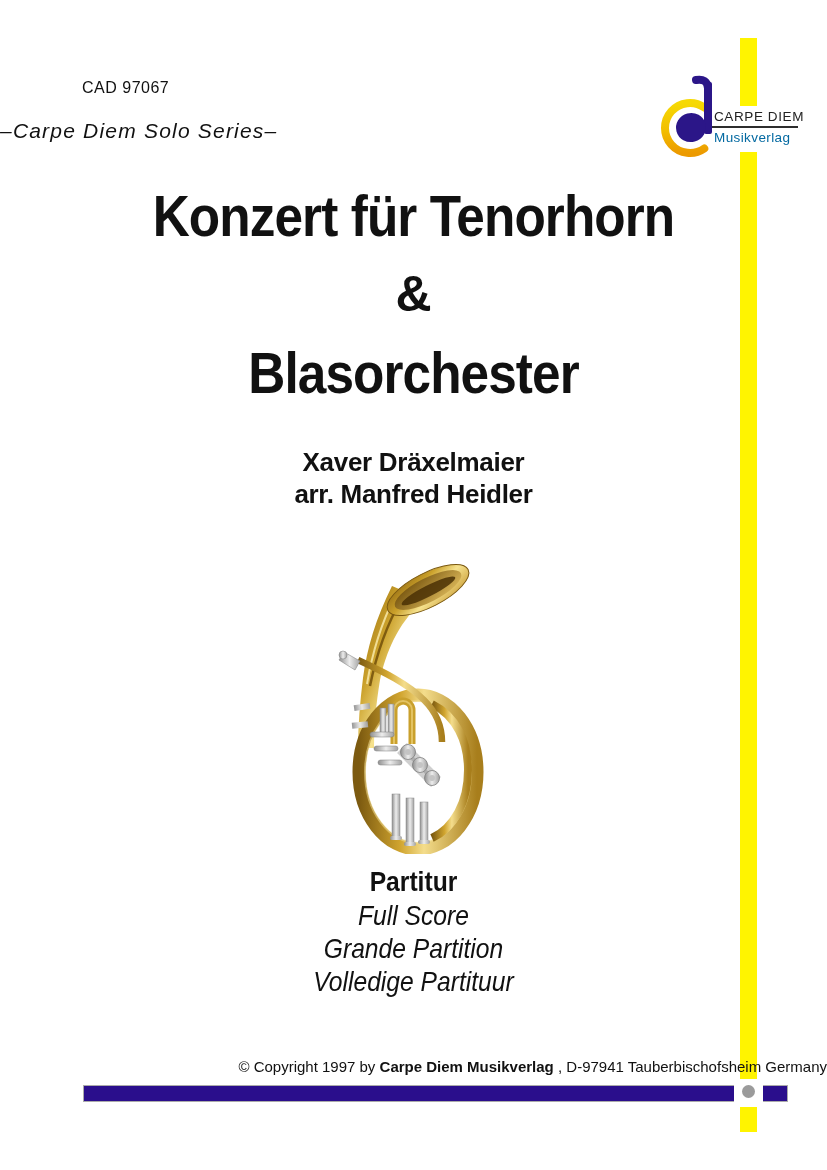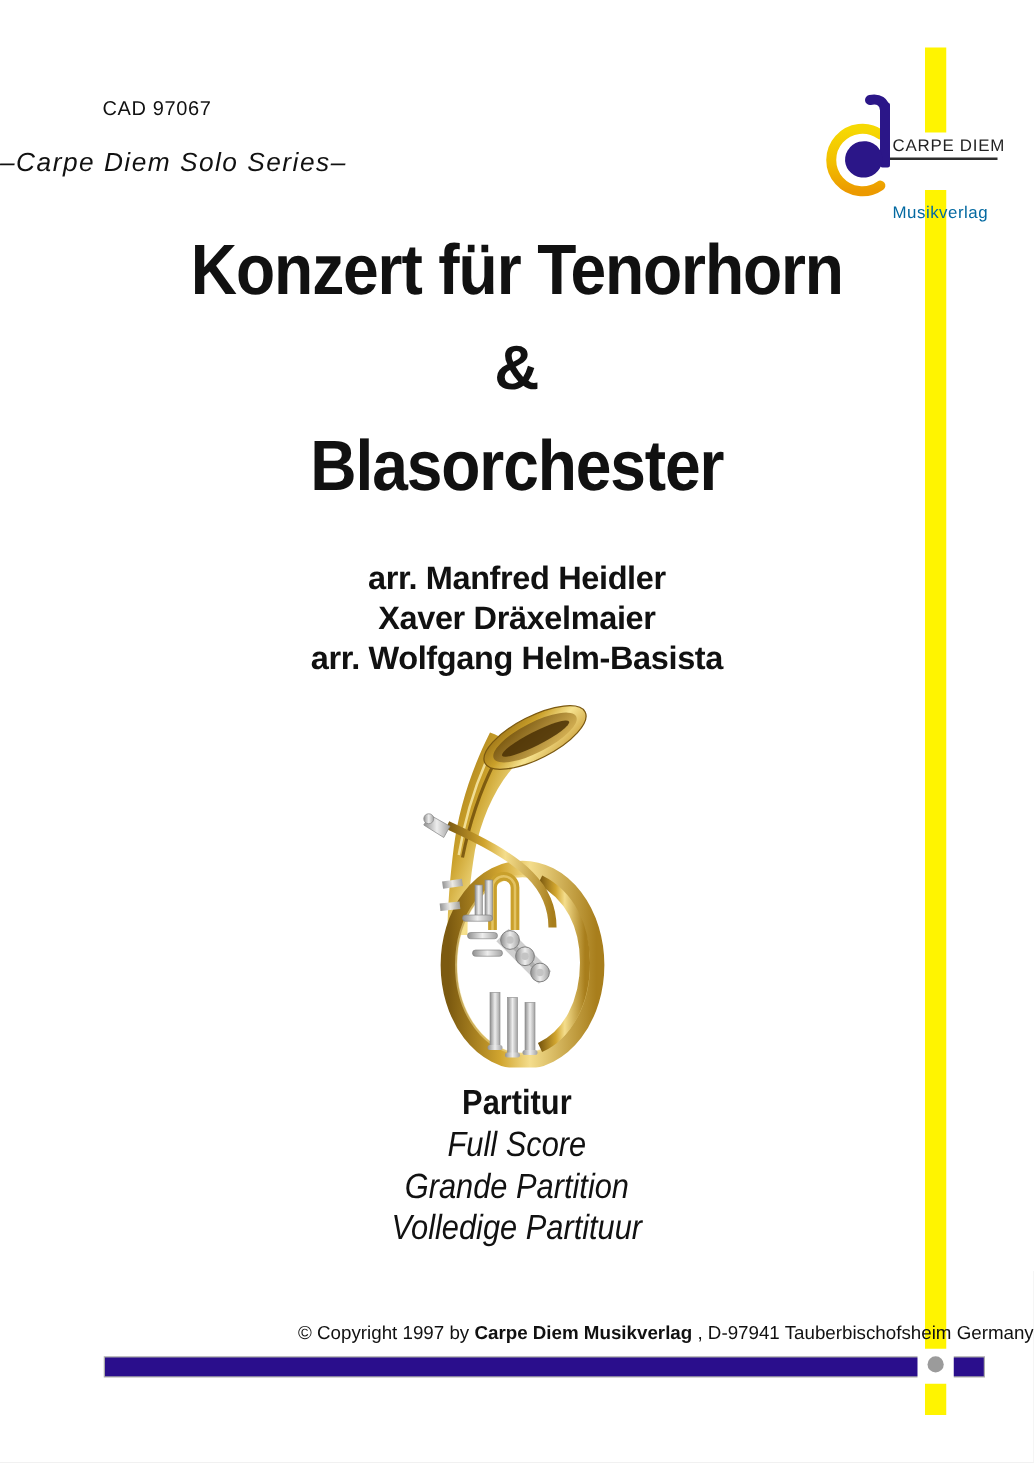--- a/index.html
+++ b/index.html
@@ -12,21 +12,21 @@
     font-family:"Liberation Sans","DejaVu Sans",sans-serif;
     color:#111;
   }
   
   .stripe{position:absolute;left:740px;top:38px;width:17px;height:1094px;background:#FFF400;z-index:1;}
   
   .catalog{position:absolute;left:82px;top:79px;font-size:16px;letter-spacing:.5px;z-index:2;}
   
   .logo-art{position:absolute;left:648px;top:70px;width:72px;height:100px;z-index:4;}
   .logo-text{position:absolute;left:712px;top:106px;width:86px;height:46px;background:#fff;z-index:3;
-             display:flex;flex-direction:column;justify-content:flex-start;gap:32px;}
+             display:flex;flex-direction:column;justify-content:flex-start;}
   .logo-l1{font-size:13.5px;letter-spacing:.6px;color:#222;padding:3px 2px 2px 2px;border-bottom:2px solid #2e2e2e;white-space:nowrap;}
   .logo-l2{font-size:13.5px;letter-spacing:.4px;color:#0369a1;padding:2px 2px 0 2px;white-space:nowrap;}
   
   .series{position:absolute;left:0;right:0;top:119px;text-align:left;font-style:italic;
           font-size:21px;letter-spacing:1.2px;font-weight:500;z-index:2;}
   
   .title{position:absolute;left:0;right:0;text-align:center;font-weight:bold;font-size:57px;
          letter-spacing:-1px;line-height:60px;transform:scaleX(.9);transform-origin:50% 50%;z-index:2;}
   .title.l1{top:186px;}
   .title.l2{top:343px;}
@@ -77,23 +77,22 @@
     <div class="logo-l2">Musikverlag</div>
   </div>
 
   <div class="series">–Carpe Diem Solo Series–</div>
 
   <div class="title l1">Konzert für Tenorhorn</div>
   <div class="amp">&amp;</div>
   <div class="title l2">Blasorchester</div>
 
   <div class="names">
+    <div>Xaver Dräxelmaier</div>
     <div>arr. Manfred Heidler</div>
-    <div>Xaver Dräxelmaier</div>
-    <div>arr. Wolfgang Helm-Basista</div>
   </div>
 
   <svg class="horn" viewBox="0 0 174 298" xmlns="http://www.w3.org/2000/svg">
     <defs>
       <linearGradient id="goldBell" x1="0" y1="0" x2="1" y2="1">
         <stop offset="0" stop-color="#8A6210"></stop>
         <stop offset="0.35" stop-color="#CAA02A"></stop>
         <stop offset="0.6" stop-color="#F6E28E"></stop>
         <stop offset="1" stop-color="#C2922A"></stop>
       </linearGradient>

